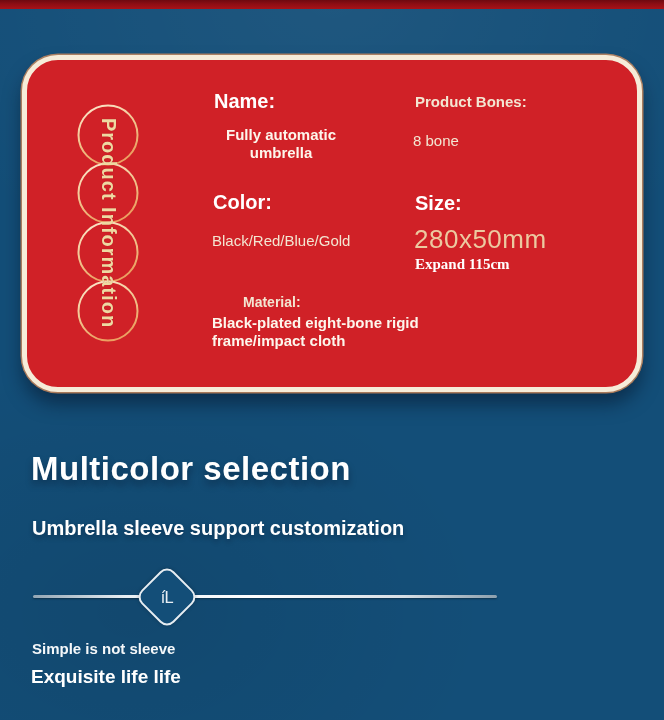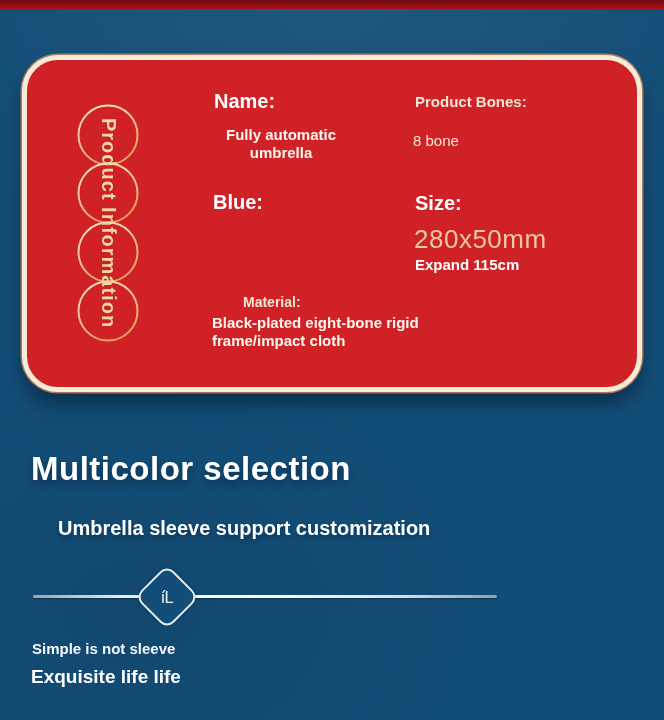--- a/index.html
+++ b/index.html
@@ -60,39 +60,38 @@
   .label-sm { font-size: 14px; font-weight: bold; color: #f3e6d2; margin-left: 31px; }
   .value-md { font-size: 15px; font-weight: bold; color: #fdf6ec; line-height: 18px; }
   .value-cream { font-size: 15px; font-weight: normal; color: #f3e6d2; }
   .size-value {
     font-size: 26px;
     font-weight: 400;
     color: #ecc9a0;
     letter-spacing: 0.5px;
     text-align: center;
   }
-  .size-note { font-size: 15px; font-weight: bold; color: #ffffff; }
+  .size-note { font-size: 15px; font-weight: bold; color: #ffffff; font-family: Liberation Serif, serif; }
   
   .section-title {
     position: absolute;
     left: 31px; top: 450px;
     font-size: 33px;
     font-weight: bold;
     color: #ffffff;
     letter-spacing: 0.5px;
     text-shadow: 0 5px 7px rgba(0, 10, 25, 0.35);
   }
   .section-subtitle {
     position: absolute;
     left: 32px; top: 517px;
     font-size: 20px;
     font-weight: bold;
     color: #ffffff;
     text-shadow: 0 3px 5px rgba(0, 10, 25, 0.3);
-    margin-left: 26px;
   }
   .divider-line {
     position: absolute;
     left: 33px; top: 595px;
     width: 464px; height: 3px;
     background: linear-gradient(90deg, #93a6b4 0%, #e8eff4 20%, #ffffff 48%, #d6dfe6 80%, #8da0ae 100%);
     box-shadow: 0 1px 2px rgba(0, 0, 0, 0.35);
     border-radius: 2px;
   }
   .divider-diamond {
@@ -152,21 +151,22 @@
       <circle cx="35" cy="91" r="29.5" fill="none" stroke="url(#goldGrad)" stroke-width="2" opacity="0.95"></circle>
       <circle cx="35" cy="150" r="29.5" fill="none" stroke="url(#goldGrad)" stroke-width="2" opacity="0.95"></circle>
       <circle cx="35" cy="209" r="29.5" fill="none" stroke="url(#goldGrad)" stroke-width="2" opacity="0.95"></circle>
     </svg>
 
     <div class="badge-label">Product Information</div>
 
     <div class="field label-lg" style="left:187px; top:30px;">Name:</div>
     <div class="field value-md" style="left:185px; top:66px; width:138px;text-align:center;">Fully automatic umbrella</div>
 
-    <div class="field label-lg" style="left:186px; top:131px;">Blue:</div>
+    <div class="field label-lg" style="left:186px; top:131px;">Color:</div>
+    <div class="field value-cream" style="left:185px; top:172px;">Black/Red/Blue/Gold</div>
 
     <div class="field label-sm" style="left:185px; top:234px;">Material:</div>
     <div class="field value-md" style="left:185px; top:254px; width:252px;">Black-plated eight-bone rigid frame/impact cloth</div>
 
     <div class="field label-md" style="left:388px; top:33px;">Product Bones:</div>
     <div class="field value-cream" style="left:386px; top:72px;">8 bone</div>
 
     <div class="field label-lg" style="left:388px; top:132px;">Size:</div>
     <div class="field size-value" style="left:387px; top:164px;">280x50mm</div>
     <div class="field size-note" style="left:388px; top:196px;">Expand 115cm</div>

